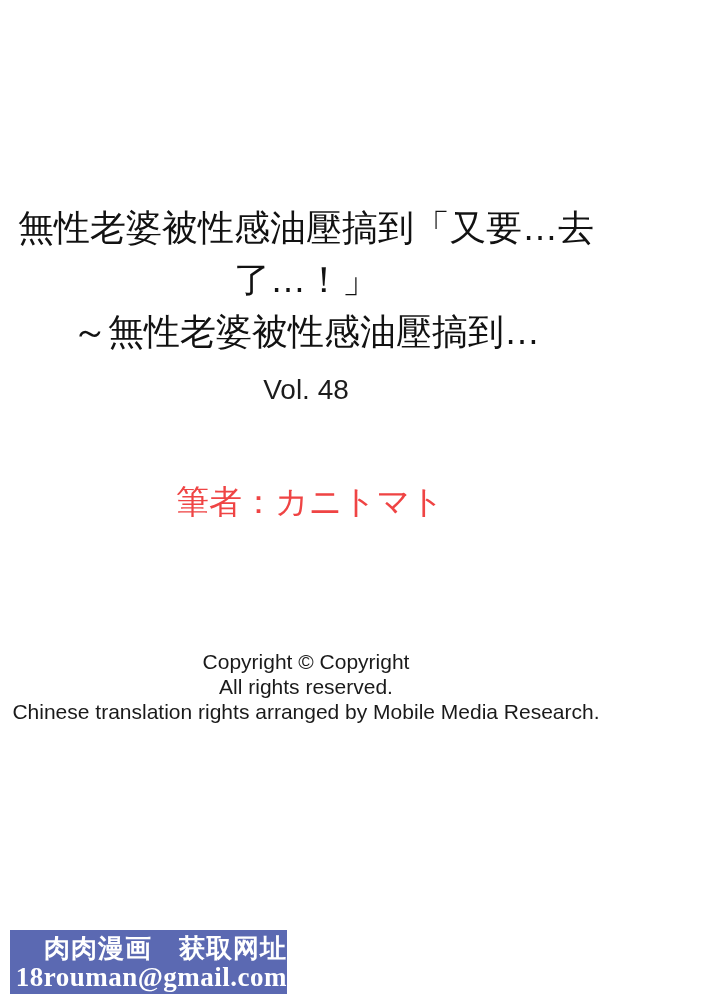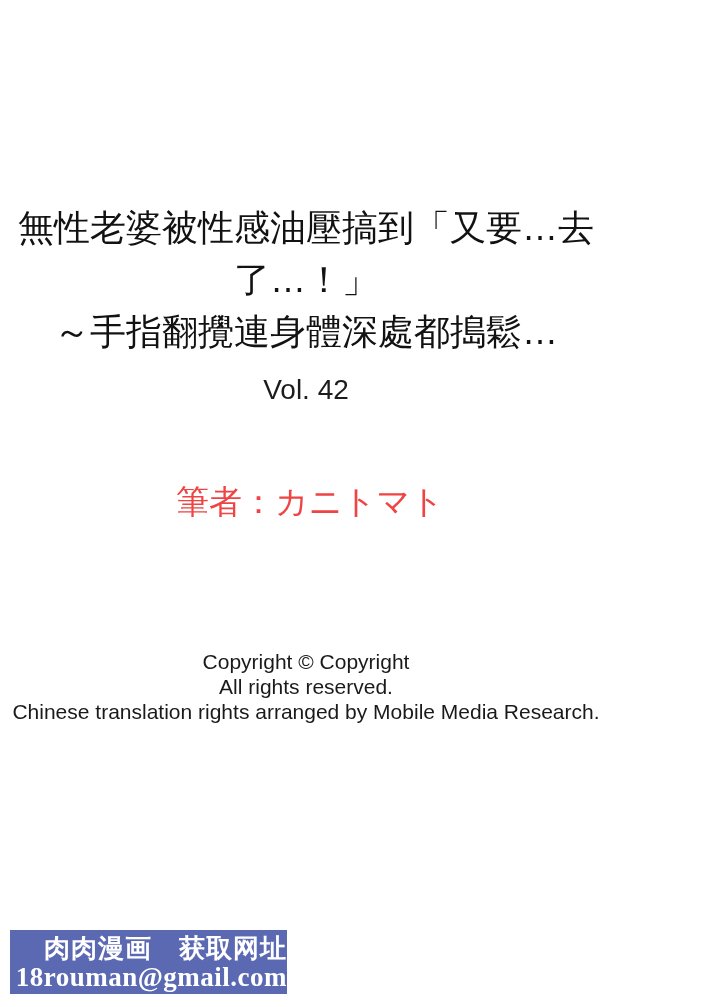--- a/index.html
+++ b/index.html
@@ -87,24 +87,24 @@
     margin-left: 40px;
   }
 </style>
 </head>
 <body>
 
 <div class="page">
 
   <div class="title-block">
     <div>無性老婆被性感油壓搞到「又要…去了…！」</div>
-    <div>～手指翻攪連身體深處都搗鬆…</div>
+    <div>～無性老婆被性感油壓搞到…</div>
   </div>
 
-  <div class="volume">Vol. 42</div>
+  <div class="volume">Vol. 48</div>
 
   <div class="author">筆者：カニトマト</div>
 
   <div class="copyright-block">
     <div>Copyright © Copyright</div>
     <div>All rights reserved.</div>
     <div>Chinese translation rights arranged by Mobile Media Research.</div>
   </div>
 
   <div class="watermark" style="background-color: rgb(91, 105, 178);">

